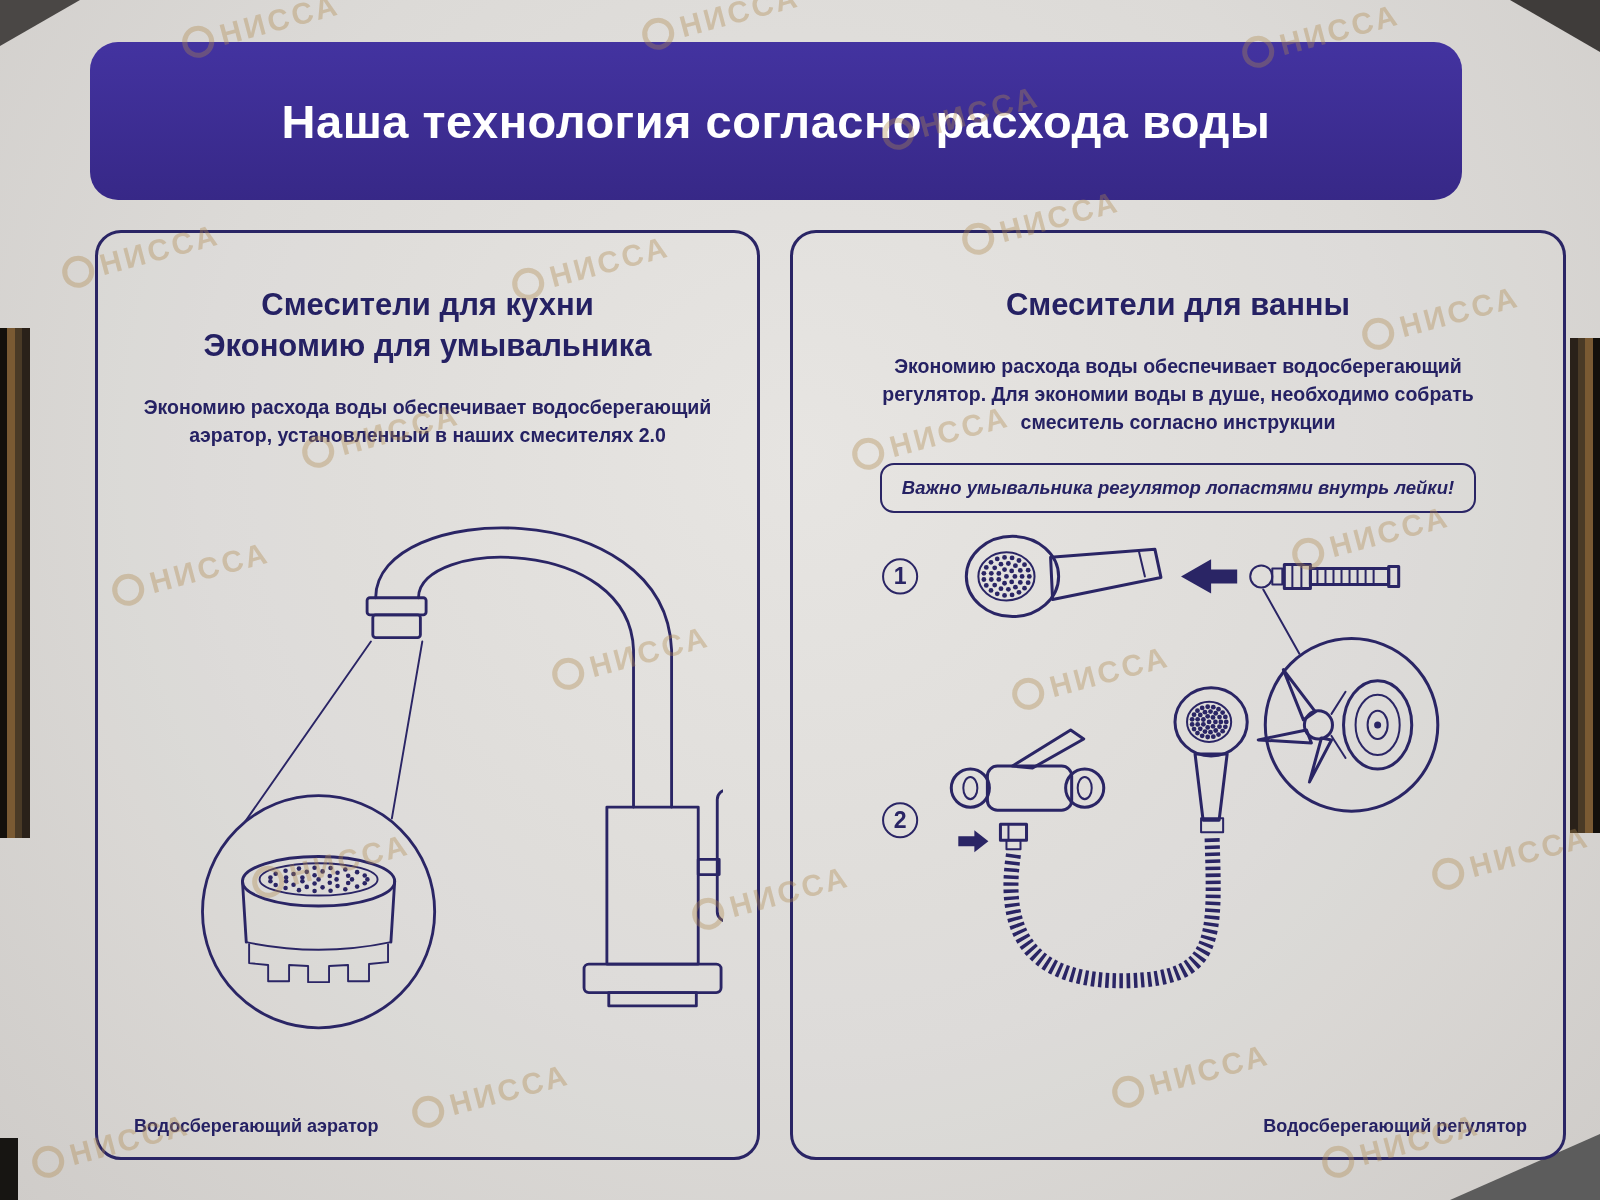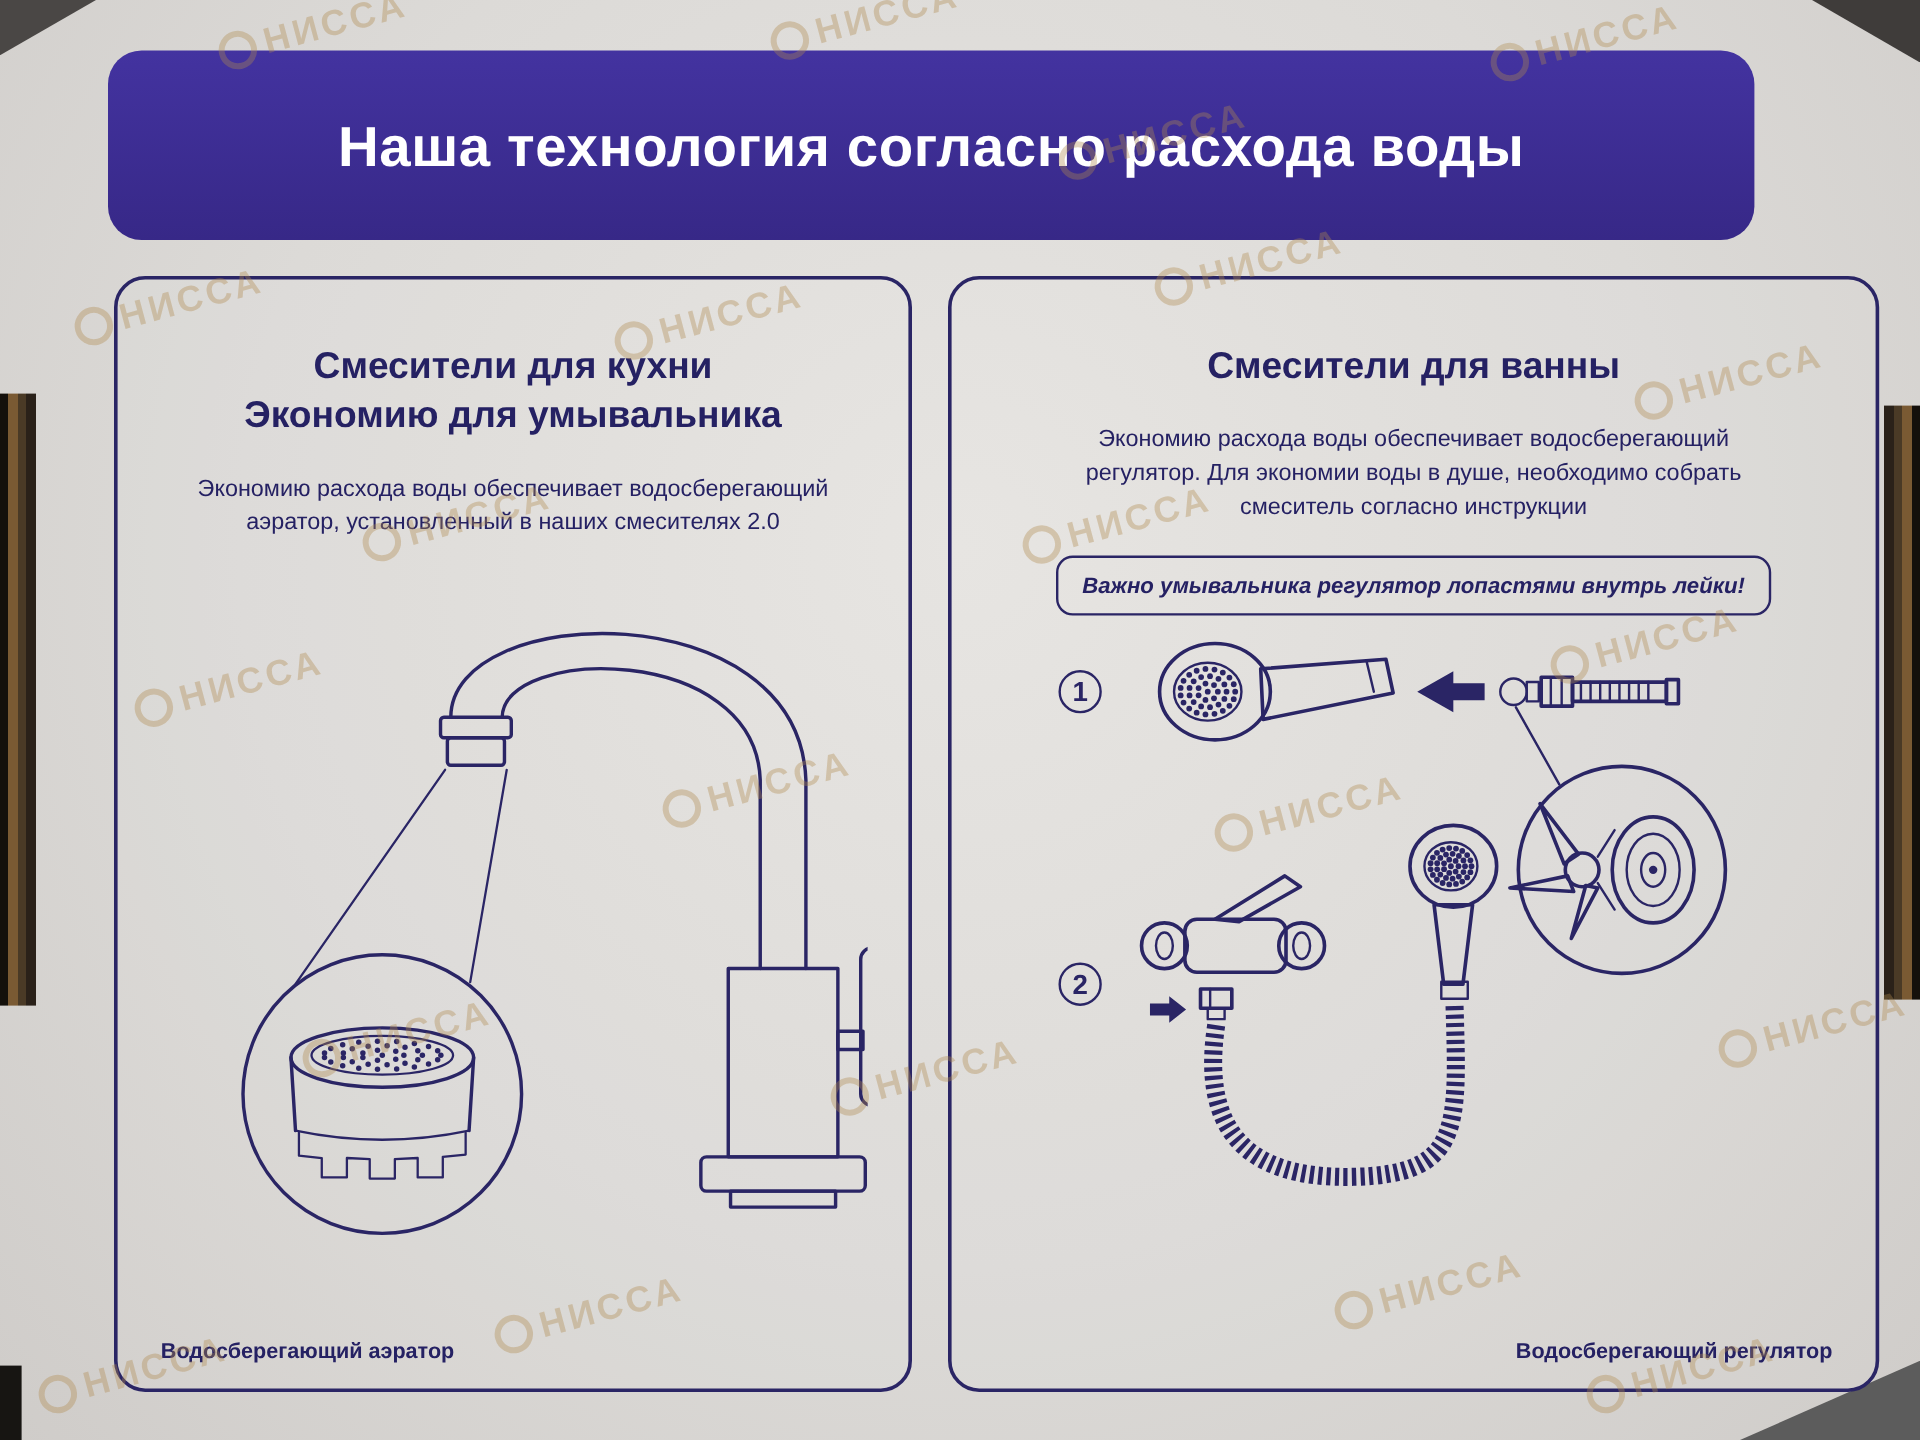--- a/index.html
+++ b/index.html
@@ -31,21 +31,21 @@
 
   .panel{
     position:absolute;top:230px;height:930px;
     border:3px solid #2a2565;border-radius:26px;background:rgba(255,255,255,0.05);
     box-sizing:border-box;
   }
   .panel-left{left:95px;width:665px;}
   .panel-right{left:790px;width:776px;}
 
   .panel-title{font-weight:bold;font-size:31px;color:#252163;text-align:center;line-height:1.32;margin-top:52px;}
-  .panel-desc{font-size:19.5px;color:#252163;text-align:center;line-height:1.45;margin:26px auto 0;max-width:592px;font-weight:400;}
+  .panel-desc{font-size:19.5px;color:#252163;text-align:center;line-height:1.45;margin:26px auto 0;max-width:592px;font-weight:700;}
 
   .note-box{
     margin:26px auto 0;max-width:596px;border:2.5px solid #2a2565;border-radius:14px;
     padding:12px 18px;box-sizing:border-box;
     font-size:18.5px;font-weight:bold;font-style:italic;color:#252163;text-align:center;
   }
 
   .footer-label{position:absolute;bottom:20px;font-size:18px;font-weight:bold;color:#252163;}
   .footer-label.fl-left{left:36px;}
   .footer-label.fl-right{right:36px;}

